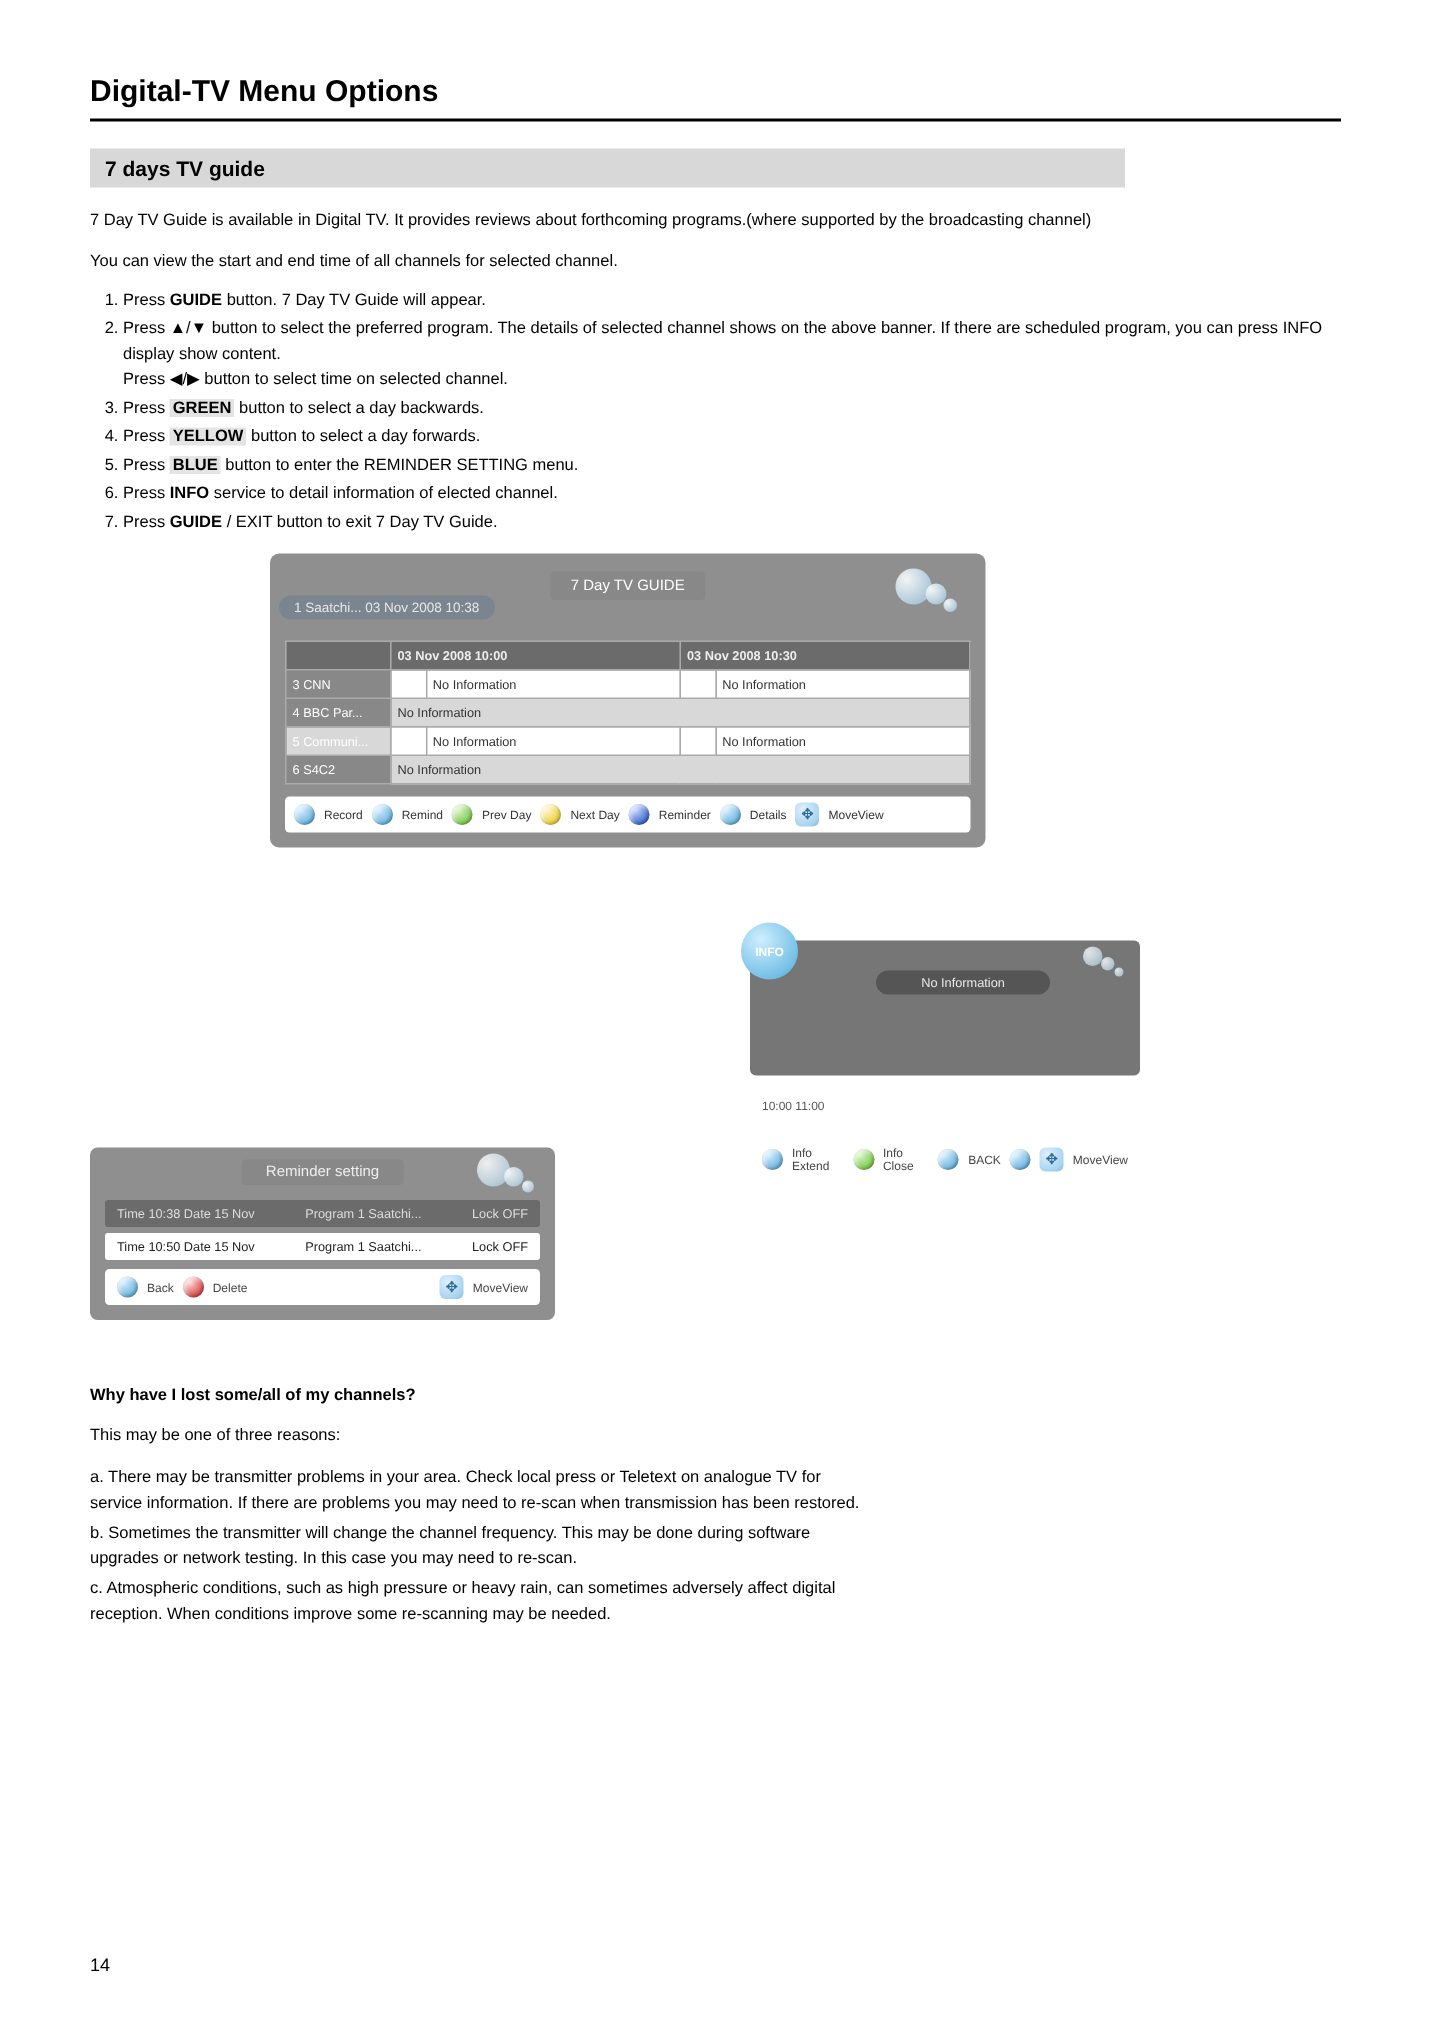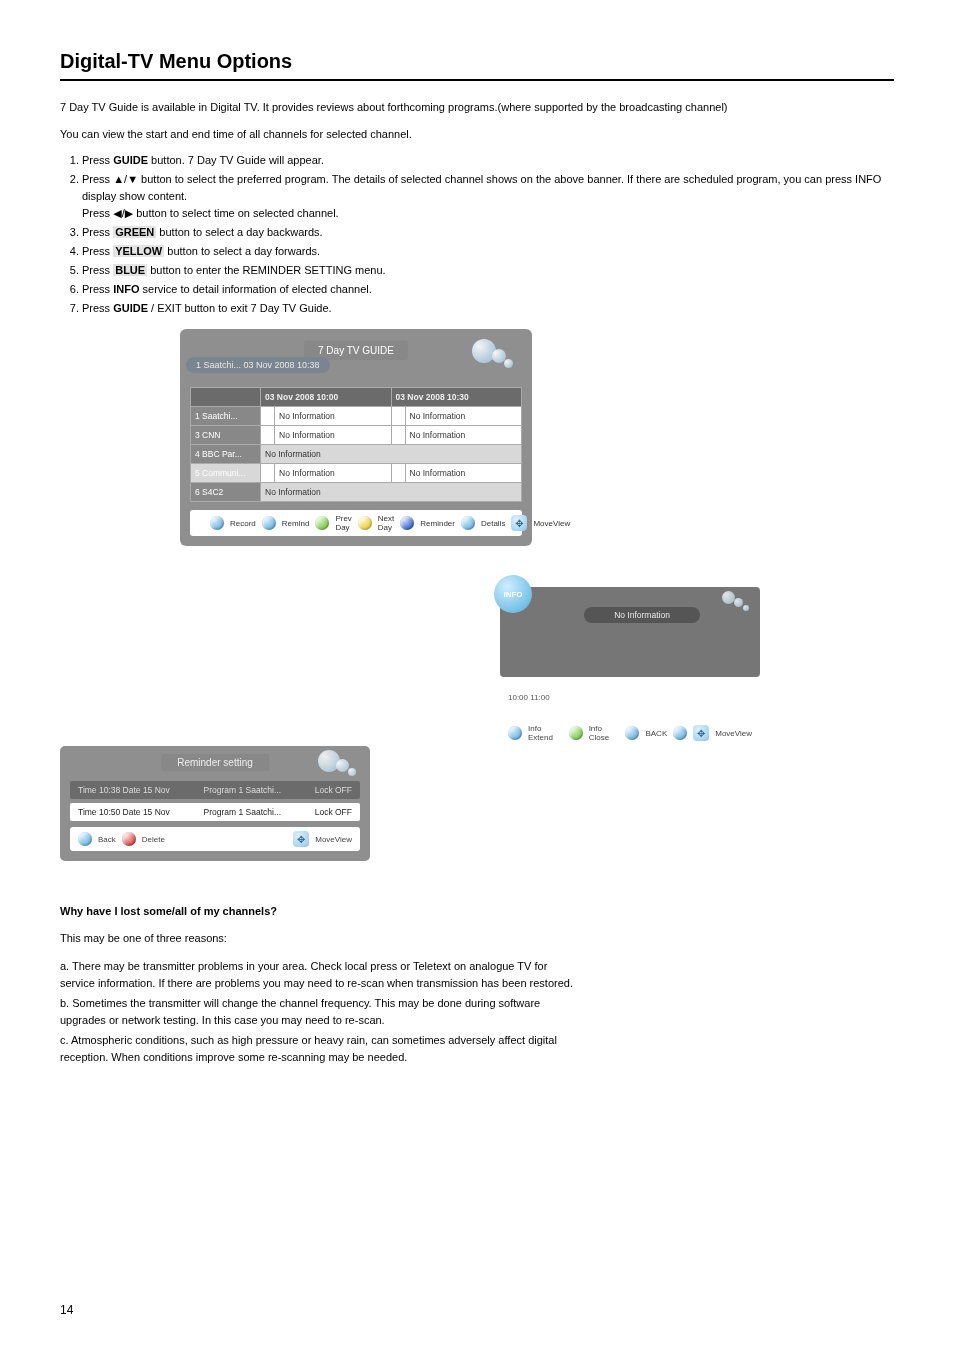--- a/index.html
+++ b/index.html
@@ -48,21 +48,21 @@
   .bold { font-weight: bold; }
   .highlight-bg {
     background: #e4e4e4;
     padding: 0 2px;
   }
   .arrow-glyph { font-family: sans-serif; }
 
   
   .epg-wrap {
     position: relative;
-    width: 352px;
+    width: 477px;
     margin: 12px 0 0 120px;
   }
   .epg-panel {
     background: #8f8f8f;
     border-radius: 6px;
     padding: 8px 10px 10px 10px;
     position: relative;
   }
   .epg-topbar {
     display: flex;
@@ -135,21 +135,21 @@
 
   .epg-footer {
     display: flex;
     align-items: center;
     gap: 6px;
     margin-top: 8px;
     font-size: 8px;
     color: #333;
     flex-wrap: nowrap;
     background:#fff;
-    padding:4px 20px;
+    padding:4px 6px;
     border-radius:3px;
   }
   .dot {
     width: 14px; height: 14px; border-radius: 50%;
     display: inline-block;
     box-shadow: inset -1px -1px 2px rgba(0,0,0,.25), inset 2px 2px 3px rgba(255,255,255,.7);
     flex:none;
   }
   .dot.lblue { background: radial-gradient(circle at 35% 30%, #cfeaff, #6db5dd 70%, #4c9bc9); }
   .dot.blue  { background: radial-gradient(circle at 35% 30%, #bcd3ff, #3f6acb 70%, #2b4ea8); }
@@ -248,20 +248,21 @@
   }
 </style>
 </head>
 <body>
 
 <div class="page">
 
   <div class="header-title">Digital-TV Menu Options</div>
   <hr class="header-rule">
 
+  <div class="section-band">7 days TV guide</div>
 
   <p class="body-text">7 Day TV Guide is available in Digital TV. It provides reviews about forthcoming programs.(where supported by the broadcasting channel)</p>
   <p class="body-text">You can view the start and end time of all channels for selected channel.</p>
 
   <ol class="steps">
     <li>
       <span>Press </span>
       <span class="bold">GUIDE</span>
       <span> button. 7 Day TV Guide will appear.</span>
     </li>
@@ -292,27 +293,20 @@
       </div>
       <span class="epg-date-pill">1 Saatchi... 03 Nov 2008 10:38</span>
 
       <table class="epg-grid">
         <tbody>
             <tr>
           <th class="time-hdr" style="width:70px"></th>
           <th class="time-hdr" colspan="2">03 Nov 2008 10:00</th>
           <th class="time-hdr" colspan="2">03 Nov 2008 10:30</th>
         </tr>
-        <tr>
-              <td class="ch-cell">1 Saatchi...</td>
-              <td style="width:14px"></td>
-              <td class="noinfo">No Information</td>
-              <td style="width:14px"></td>
-              <td class="noinfo">No Information</td>
-            </tr>
         <tr>
               <td class="ch-cell">3 CNN</td>
               <td></td>
               <td class="noinfo">No Information</td>
               <td></td>
               <td class="noinfo">No Information</td>
             </tr>
         <tr>
               <td class="ch-cell">4 BBC Par...</td>
               <td colspan="4" class="sel noinfo">No Information</td>

